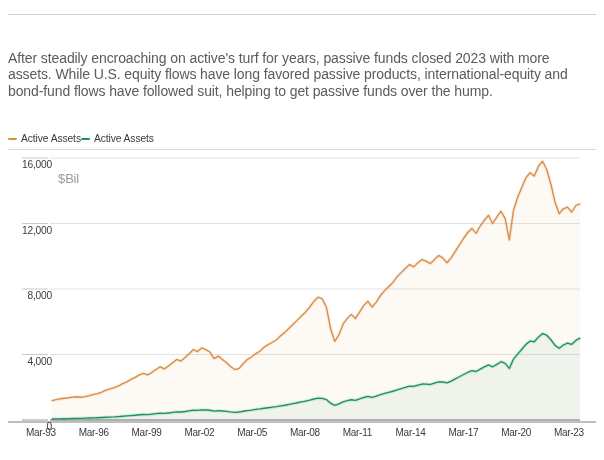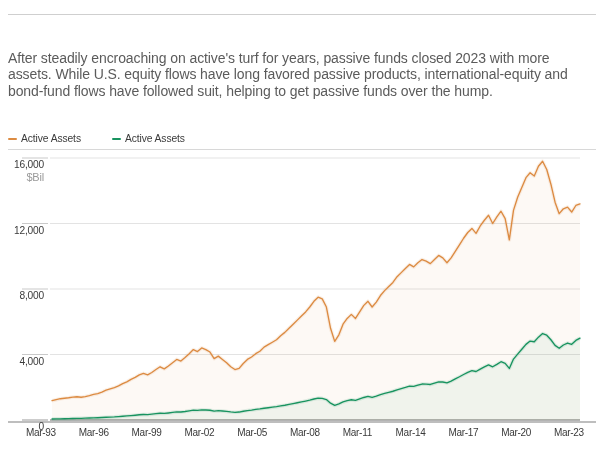--- a/index.html
+++ b/index.html
@@ -22,42 +22,42 @@
   }
   .subtitle{
     position:absolute;left:8px;top:50px;width:582px;
     font-size:14px;color:#5b5b5b;line-height:16.4px;
     letter-spacing:-0.1px;
   }
 
   
   .legend{
     position:absolute;left:8px;top:133px;
-    display:flex;align-items:center;gap:31px;
+    display:flex;align-items:center;gap:0;
   }
   .lg-item{display:flex;align-items:center;gap:4px;}
   .lg-dash{width:9px;height:2px;border-radius:1px;}
   .lg-label{font-size:10.3px;color:#3a3a3a;letter-spacing:-0.1px;}
 
   .legendrule{
     position:absolute;left:8px;top:149px;width:588px;height:1px;
     background:#d8d8d8;
   }
 
   
   #chart{
     position:absolute;left:0;top:150px;width:604px;height:300px;
   }
   .yaxis-label{
     position:absolute;font-size:10.2px;color:#3a3a3a;
-    text-align:right;width:44px;letter-spacing:-0.2px;
+    text-align:right;width:52px;letter-spacing:-0.2px;
   }
   .yunit{
-    position:absolute;font-size:11px;color:#9a9a9a;
-    text-align:right;width:44px;letter-spacing:-0.2px;
+    position:absolute;font-size:13px;color:#9a9a9a;
+    text-align:right;width:44px;letter-spacing:-0.2px;padding-left:35px;
   }
   .xaxis-label{
     position:absolute;font-size:10px;color:#3a3a3a;
     text-align:left;width:52px;letter-spacing:-0.3px;
   }
 </style>
 </head>
 <body>
 
 <div id="root">

